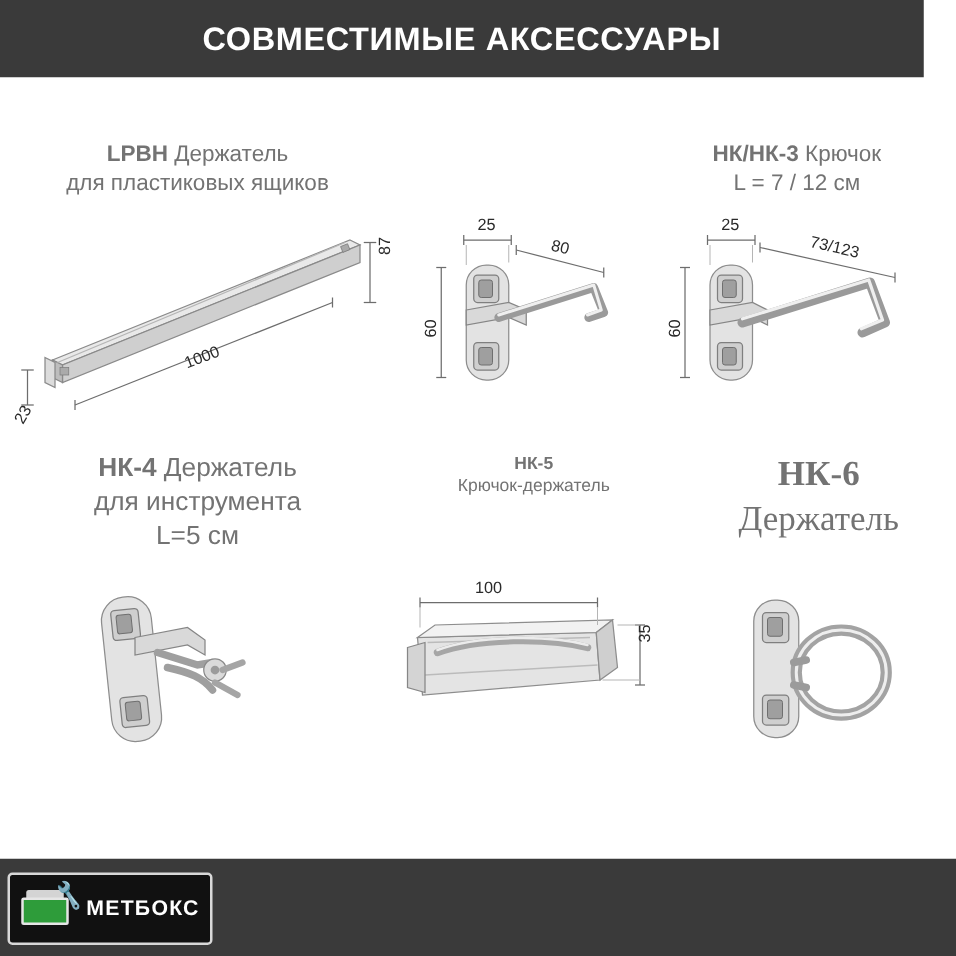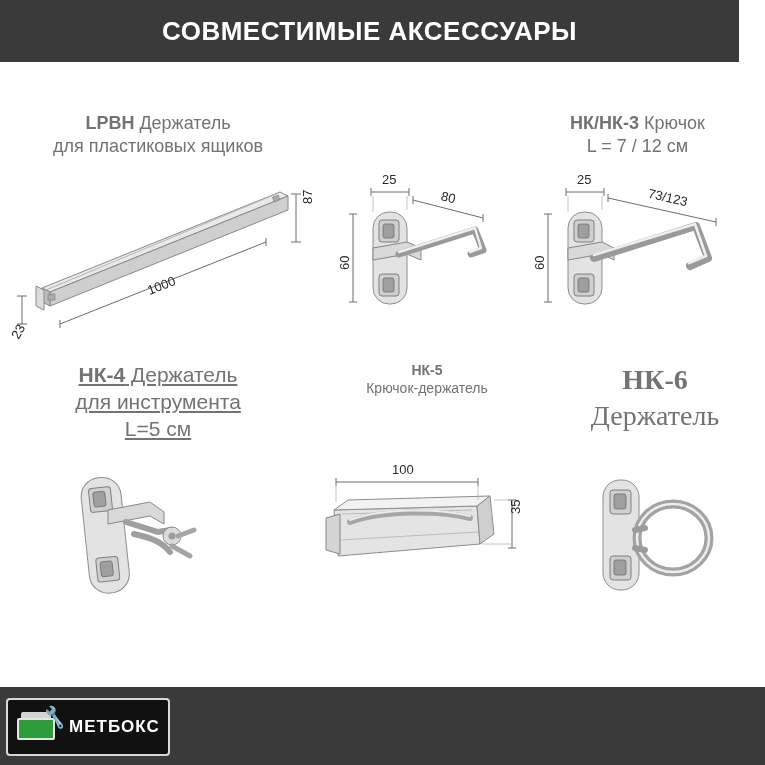--- a/index.html
+++ b/index.html
@@ -220,21 +220,21 @@
         <line x1="24" y1="128" x2="32" y2="128" stroke="#6d6d6d" stroke-width="1"></line>
       </svg>
 
       <div class="dim-text" style="left:57px; top:-2px;">25</div>
       <div class="dim-text" style="left:128px; top:16px; transform:rotate(13deg);">73/123</div>
       <div class="dim-text" style="left:12px; top:96px; transform:rotate(-90deg); transform-origin:left top;">60</div>
     </div>
   </div>
 
   <div class="cell" style="left:8px; top:300px; width:300px; height:300px;">
-    <div class="cell-title" style="width:300px; font-size:21px;text-decoration:underline;">
+    <div class="cell-title" style="width:300px; font-size:21px;">
       <span><b>НК-4</b><span> Держатель</span></span><br>
       <span>для инструмента</span><br>
       <span>L=5 см</span>
     </div>
 
     <div class="cell-art" style="left:30px; top:110px;">
       <svg width="220" height="150" viewBox="0 0 220 150">
 
         <g transform="rotate(-6 80 70)">
           <rect x="48" y="4" width="40" height="116" rx="19" fill="#e3e3e3" stroke="#8d8d8d" stroke-width="1"></rect>
@@ -284,21 +284,21 @@
         <line x1="24" y1="16" x2="24" y2="32" stroke="#b5b5b5" stroke-width="0.8"></line>
         <line x1="166" y1="16" x2="166" y2="30" stroke="#b5b5b5" stroke-width="0.8"></line>
 
         <line x1="200" y1="30" x2="200" y2="78" stroke="#6d6d6d" stroke-width="1"></line>
         <line x1="196" y1="30" x2="204" y2="30" stroke="#6d6d6d" stroke-width="1"></line>
         <line x1="196" y1="78" x2="204" y2="78" stroke="#6d6d6d" stroke-width="1"></line>
         <line x1="182" y1="30" x2="200" y2="30" stroke="#b5b5b5" stroke-width="0.8"></line>
         <line x1="170" y1="74" x2="200" y2="74" stroke="#b5b5b5" stroke-width="0.8"></line>
       </svg>
 
-      <div class="dim-text" style="left:80px; top:-8px;">100</div>
+      <div class="dim-text" style="left:68px; top:-8px;">100</div>
       <div class="dim-text" style="left:196px; top:44px; transform:rotate(-90deg); transform-origin:left top;">35</div>
     </div>
   </div>
 
   <div class="cell" style="left:555px; top:300px; width:200px; height:300px;">
     <div class="cell-title" style="width:200px; font-size:28px;font-family:Liberation Serif, serif;">
       <span><b>НК-6</b></span><br>
       <span>Держатель</span>
     </div>
 

